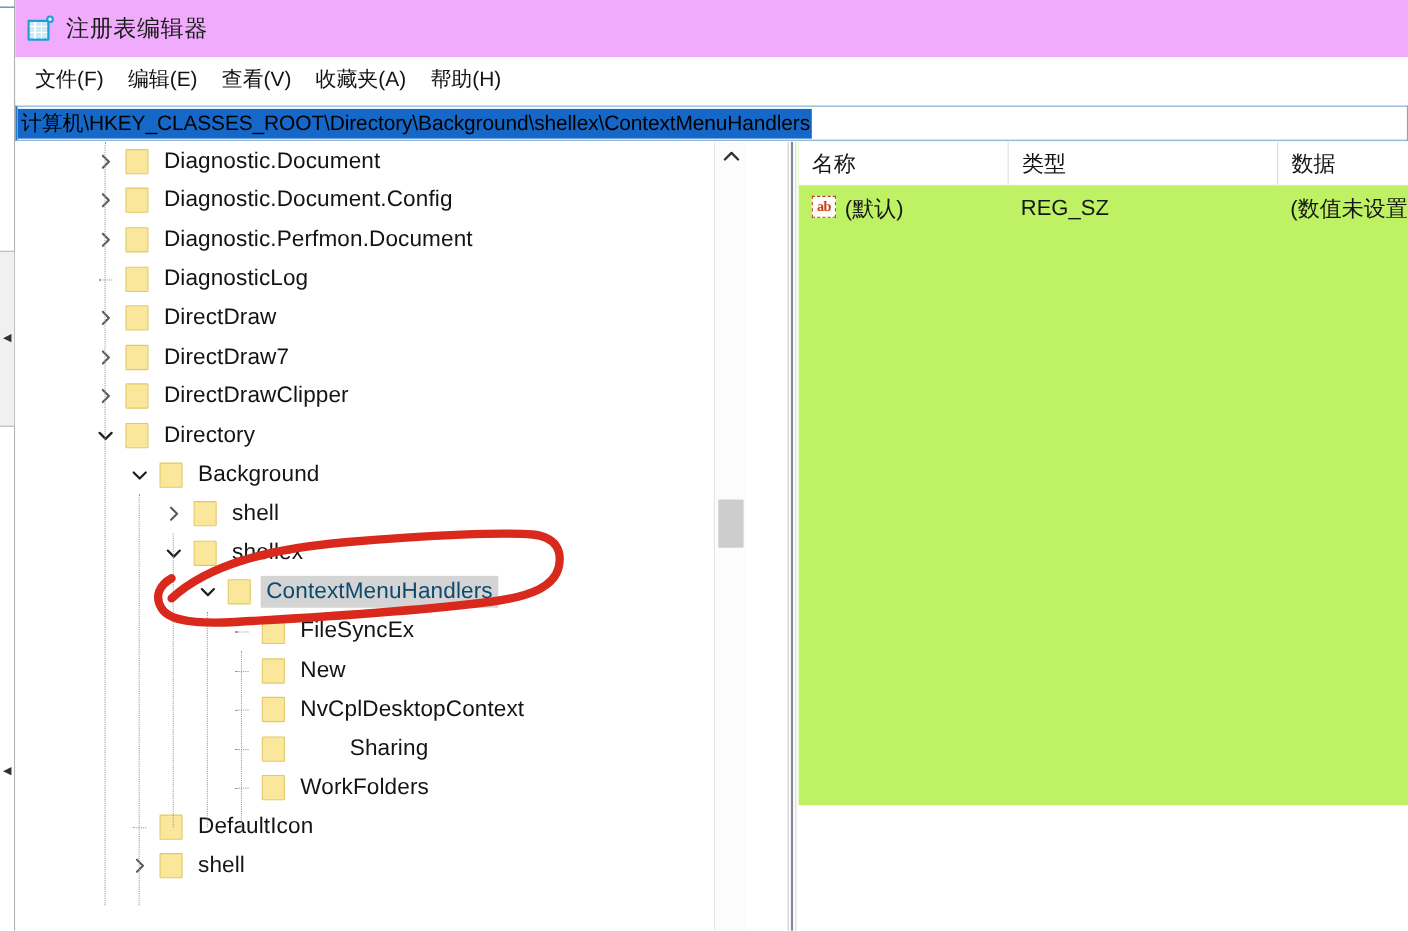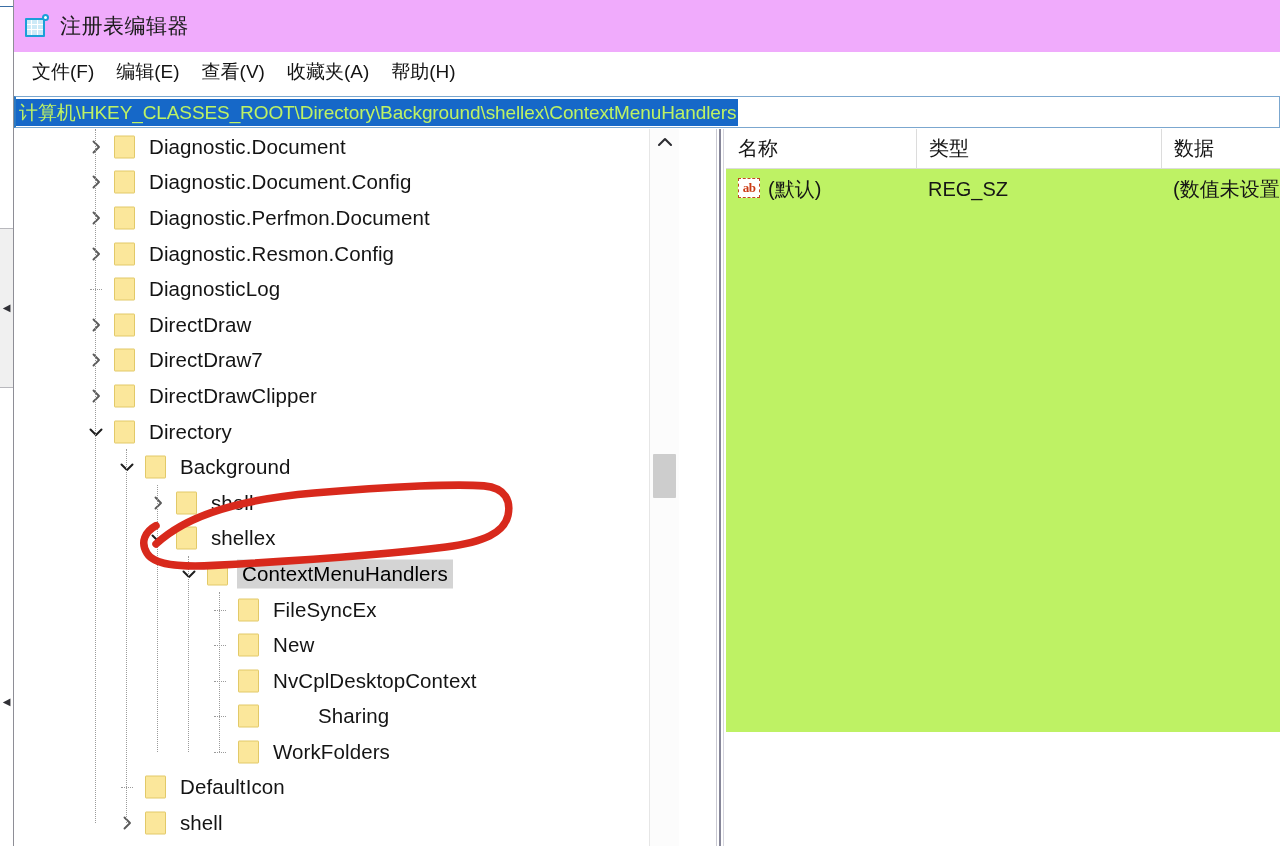--- a/index.html
+++ b/index.html
@@ -144,21 +144,21 @@
     border: 1px solid #7ba7cf;
     border-left: 2px solid #2b79c2;
     background: #ffffff;
     box-sizing: border-box;
     display: flex;
     align-items: center;
     overflow: hidden;
   }
   .address-sel {
     background: #1668c8;
-    color: #bef264;
+    color: #000000;
     font-size: 19px;
     line-height: 27px;
     padding: 0 2px 0 3px;
     white-space: nowrap;
     letter-spacing: -0.1px;
   }
 
   
   .content {
     position: absolute;
@@ -226,21 +226,21 @@
     font-size: 20.5px;
     color: #141414;
     letter-spacing: 0.1px;
     line-height: 26px;
     top: 50%;
     transform: translateY(-50%);
     padding: 1px 5px 2px 5px;
   }
   .node-label.selected {
     background: #d4d4d4;
-    color: #000000;
+    color: #0c4a6e;
   }
 
   
   .tree-scroll {
     position: absolute;
     right: 0; top: 0;
     width: 30px; height: 717px;
     background: #fcfcfc;
     border-left: 1px solid #e6e6e6;
     box-sizing: border-box;
@@ -422,31 +422,20 @@
             <div class="tree-row">
               <span class="twisty" style="left: 72px;">
                 <svg width="12" height="16" viewBox="0 0 12 16">
                   <path d="M3.5,2.5 L9,8 L3.5,13.5" stroke="#5a5a5a" stroke-width="1.9" fill="none" stroke-linecap="round" stroke-linejoin="round"></path>
                 </svg>
               </span>
               <span class="folder" style="left: 100px; top: 50%; transform: translateY(-50%);">
                 <span class="fbody"></span>
               </span>
               <span class="node-label" style="left: 130px;">Diagnostic.Perfmon.Document</span>
-            </div>
-            <div class="tree-row">
-              <span class="twisty" style="left: 72px;">
-                <svg width="12" height="16" viewBox="0 0 12 16">
-                  <path d="M3.5,2.5 L9,8 L3.5,13.5" stroke="#5a5a5a" stroke-width="1.9" fill="none" stroke-linecap="round" stroke-linejoin="round"></path>
-                </svg>
-              </span>
-              <span class="folder" style="left: 100px; top: 50%; transform: translateY(-50%);">
-                <span class="fbody"></span>
-              </span>
-              <span class="node-label" style="left: 130px;">Diagnostic.Resmon.Config</span>
             </div>
             <div class="tree-row">
               <span class="hdot" style="left: 76px; top: 50%; width: 12px;"></span>
               <span class="folder" style="left: 100px; top: 50%; transform: translateY(-50%);">
                 <span class="fbody"></span>
               </span>
               <span class="node-label" style="left: 130px;">DiagnosticLog</span>
             </div>
             <div class="tree-row">
               <span class="twisty" style="left: 72px;">

